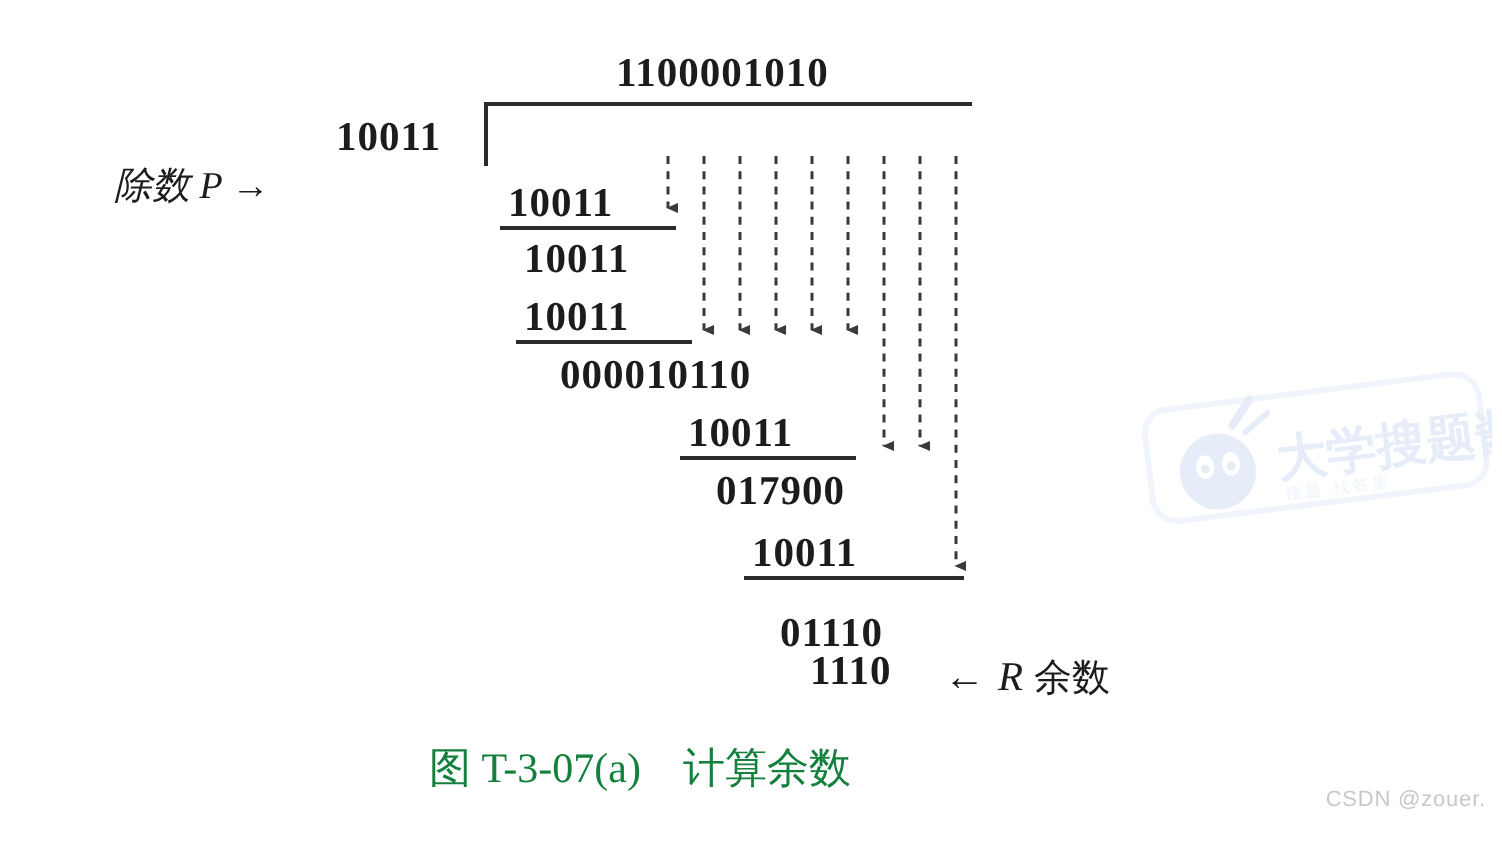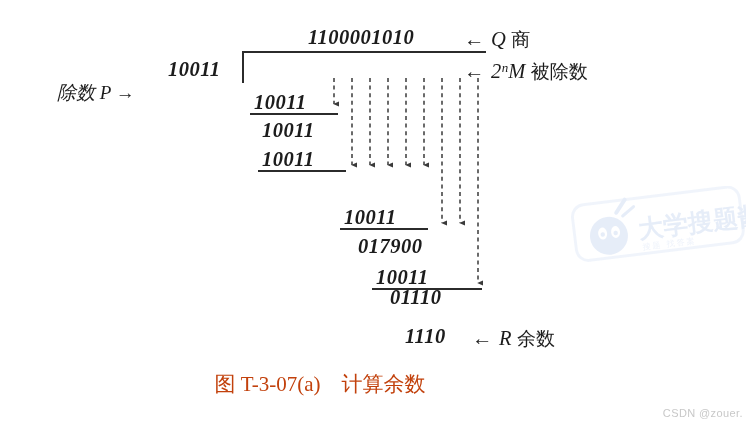--- a/index.html
+++ b/index.html
@@ -28,36 +28,35 @@
     left: 566px;
     top: 186px;
     width: 180px;
     height: 78px;
     opacity: 0.5;
     pointer-events: none;
   }
   .wm-csdn {
     position: absolute;
     right: 8px;
-    bottom: 6px;
+    bottom: 19px;
     font-family: "Liberation Sans", sans-serif;
     font-size: 11px;
     color: #c8c8c8;
     letter-spacing: 0.4px;
   }
 
   
   .mono {
     font-family: "Liberation Serif", "DejaVu Serif", serif;
     font-size: 20.5px;
     font-weight: bold;
     letter-spacing: 0.5px;
     white-space: pre;
     color: #1c1c1c;
-    font-style: italic;
   }
   .cjk {
     font-family: "Liberation Serif", "DejaVu Serif", serif;
     font-size: 19px;
     white-space: pre;
     color: #1c1c1c;
   }
   .ital {
     font-style: italic;
     font-family: "Liberation Serif", "DejaVu Serif", serif;
@@ -78,21 +77,21 @@
 
   
   .caption {
     position: absolute;
     left: 0;
     top: 370px;
     width: 640px;
     text-align: center;
     font-size: 21px;
     font-family: "Liberation Serif", "DejaVu Serif", serif;
-    color: #c2410c;
+    color: #15803d;
     white-space: pre;
   }
 
   .sup {
     font-size: 0.65em;
     vertical-align: super;
     font-style: italic;
   }
 </style>
 </head>
@@ -118,27 +117,21 @@
   <div class="abs cjk" style="left:38px; top:58px;font-style:italic;">
     <span>除数 P →</span>
   </div>
 
   <div class="abs mono" style="left:168px; top:58px;">10011</div>
 
   <div class="vrule" style="left:242px; top:51px; height:32px;"></div>
   <div class="rule" style="left:242px; top:51px; width:244px;"></div>
 
   <div class="abs mono" style="left:308px; top:26px;">1100001010</div>
-  <div class="abs" style="left:464px; top:27px;">
-    <span class="mono" style="font-weight:normal;">←</span><span class="mono ital" style="font-weight:normal; padding-left:6px;">Q</span><span class="cjk" style="padding-left:5px;">商</span>
-  </div>
 
-  <div class="abs" style="left:464px; top:59px;">
-    <span class="mono" style="font-weight:normal;">←</span><span class="mono ital" style="font-weight:normal; padding-left:6px;">2</span><span class="sup" style="font-size:13px;">n</span><span class="mono ital" style="font-weight:normal;">M</span><span class="cjk" style="padding-left:5px;">被除数</span>
-  </div>
 
   <svg class="abs" style="left:0; top:0;" width="751" height="425">
     <defs>
       <marker id="ah" markerWidth="7" markerHeight="7" refX="2.6" refY="5.2" orient="auto" markerUnits="userSpaceOnUse">
         <path d="M0,0 L5.2,0 L2.6,6.0 z" fill="#3a3a3a"></path>
       </marker>
     </defs>
     <g stroke="#3a3a3a" stroke-width="1.5" stroke-dasharray="4,3.6" fill="none">
       <line x1="334" y1="78" x2="334" y2="104" marker-end="url(#ah)"></line>
       <line x1="352" y1="78" x2="352" y2="165" marker-end="url(#ah)"></line>
@@ -153,30 +146,31 @@
   </svg>
 
   <div class="abs mono" style="left:254px; top:91px;">10011</div>
   <div class="rule" style="left:250px; top:113px; width:88px;"></div>
 
   <div class="abs mono" style="left:262px; top:119px;">10011</div>
 
   <div class="abs mono" style="left:262px; top:148px;">10011</div>
   <div class="rule" style="left:258px; top:170px; width:88px;"></div>
 
+  <div class="abs mono" style="left:280px; top:177px;">000010110</div>
 
   <div class="abs mono" style="left:344px; top:206px;">10011</div>
   <div class="rule" style="left:340px; top:228px; width:88px;"></div>
 
   <div class="abs mono" style="left:358px; top:235px;">017900</div>
 
   <div class="abs mono" style="left:376px; top:266px;">10011</div>
   <div class="rule" style="left:372px; top:288px; width:110px;"></div>
 
-  <div class="abs mono" style="left:390px; top:286px;text-align:center;">01110</div>
+  <div class="abs mono" style="left:390px; top:306px;text-align:center;">01110</div>
 
   <div class="abs mono" style="left:405px; top:325px;">1110</div>
   <div class="abs" style="left:472px; top:326px;">
     <span class="mono" style="font-weight:normal;">←</span><span class="mono ital" style="font-weight:normal; padding-left:6px;">R</span><span class="cjk" style="padding-left:5px;margin-top:36px;">余数</span>
   </div>
 
   <div class="caption">图 T-3-07(a)    计算余数</div>
 
   <div class="wm-csdn">CSDN @zouer.</div>
 

